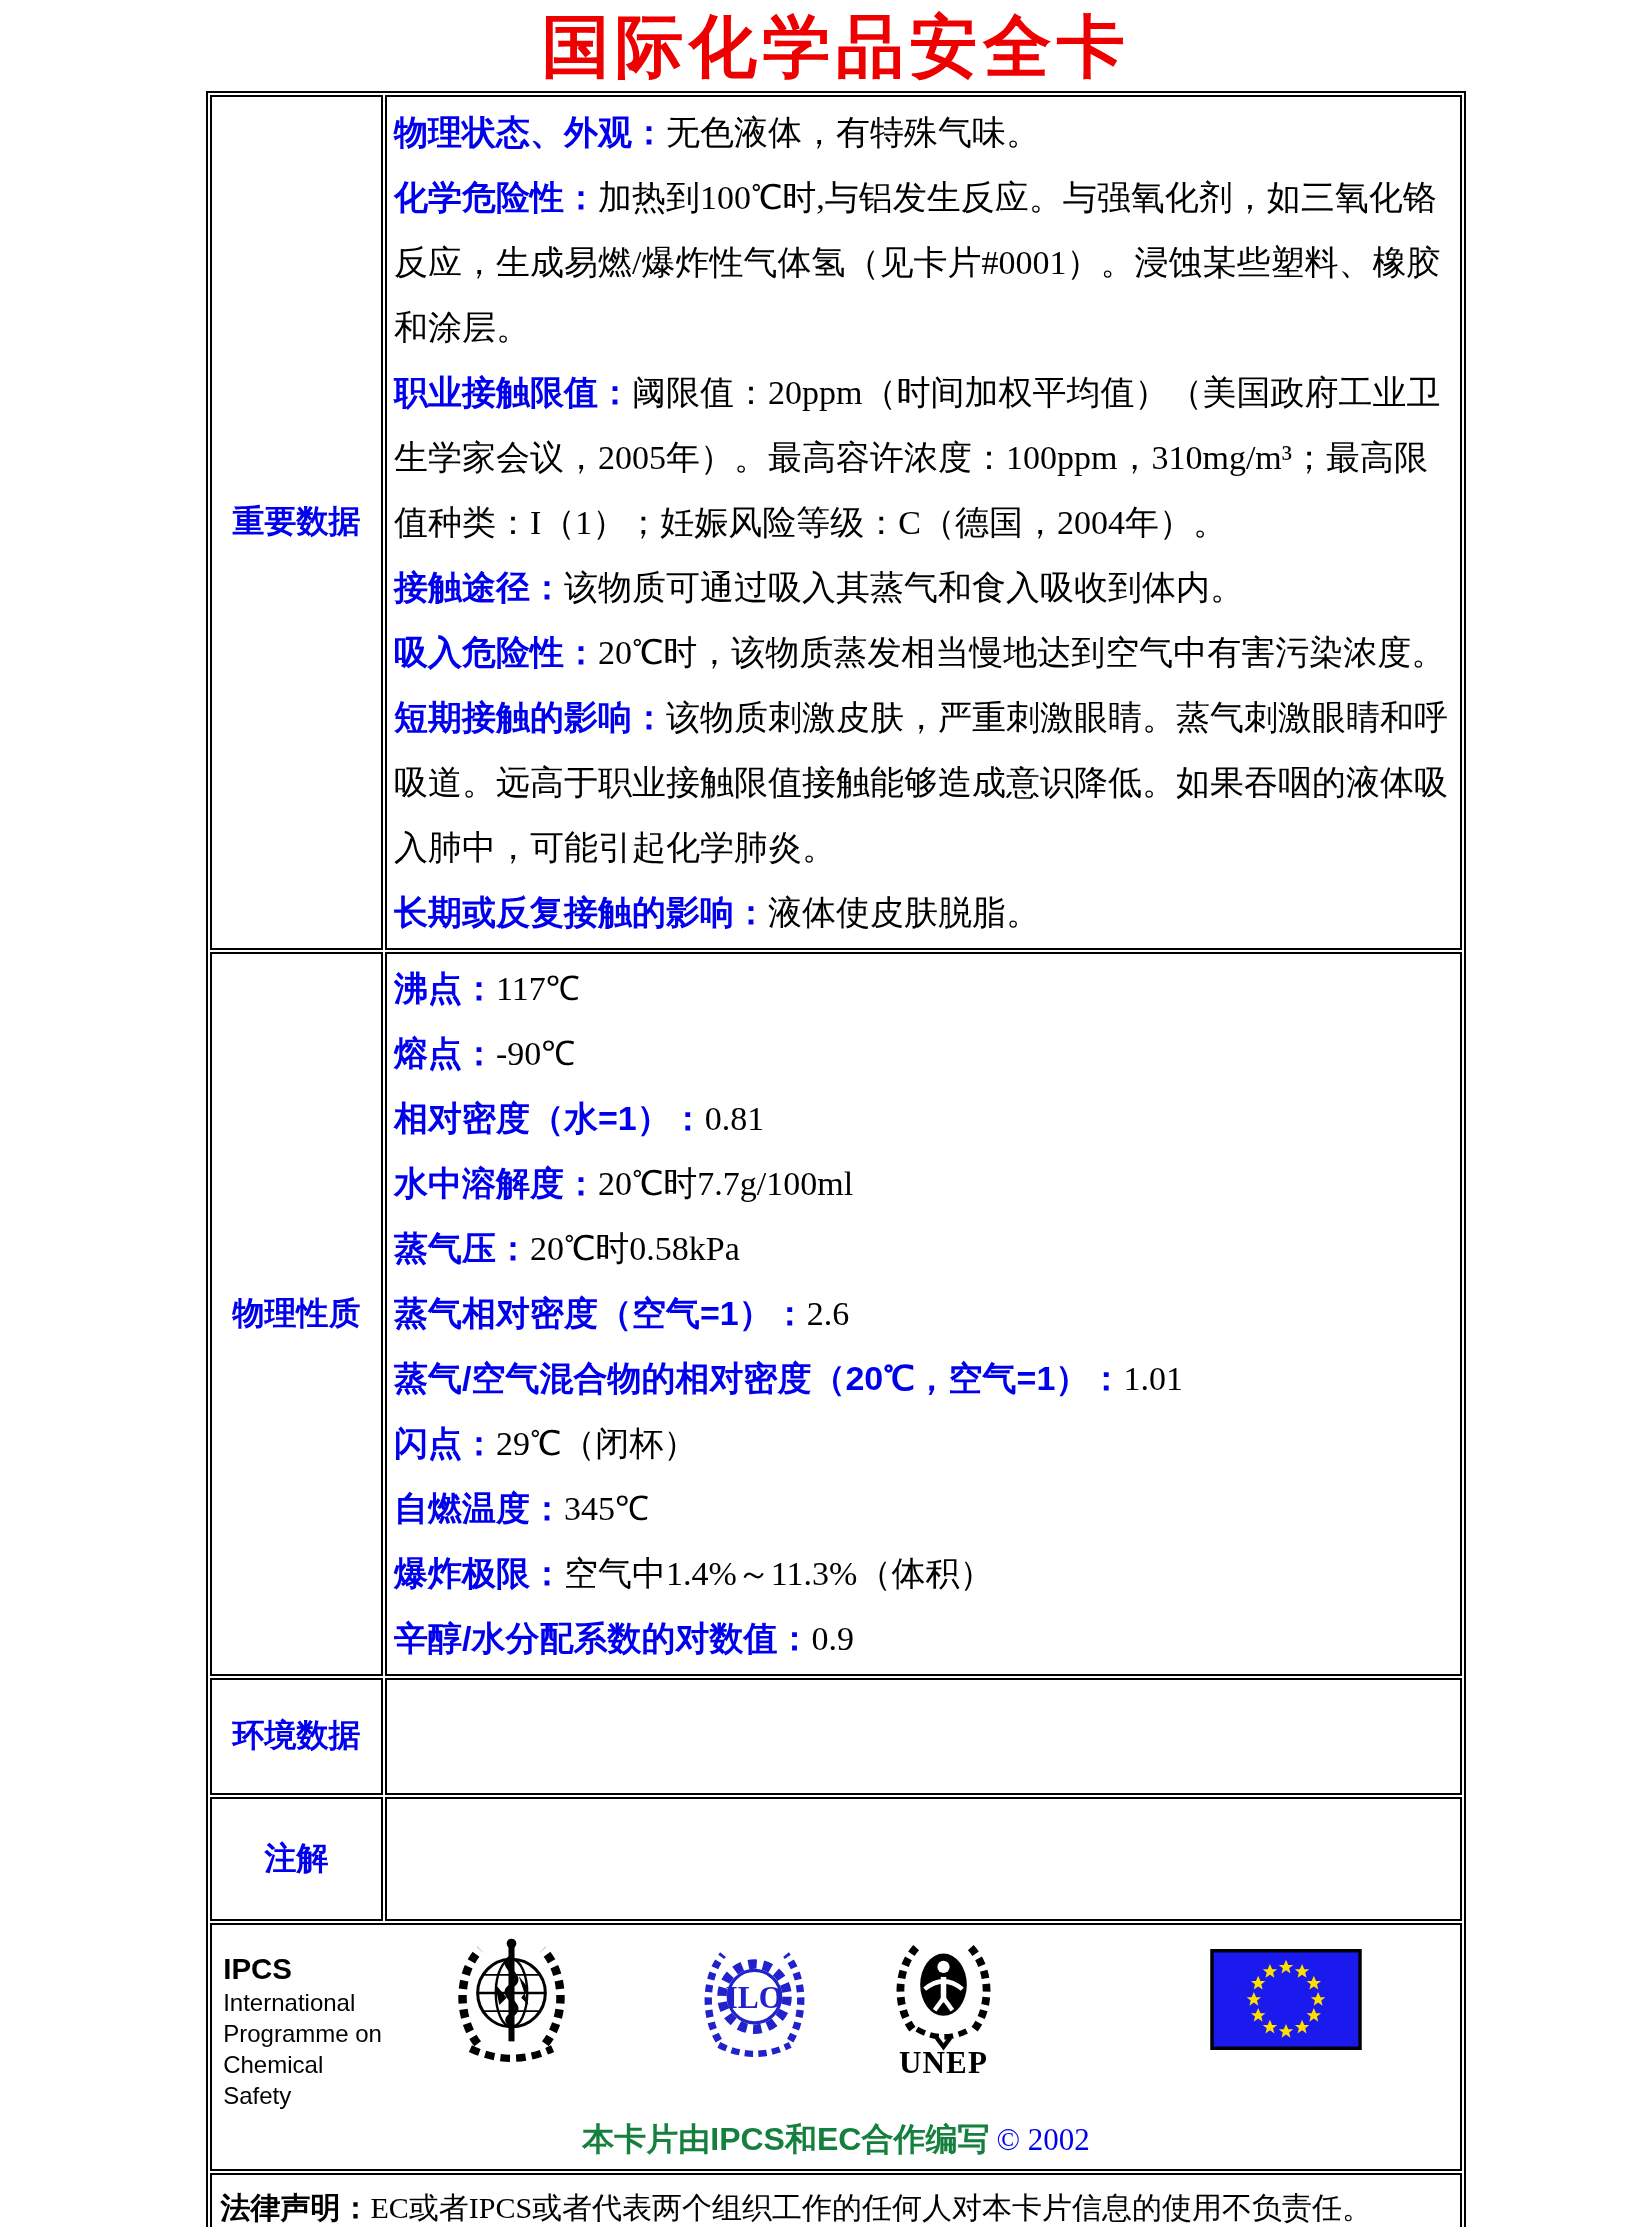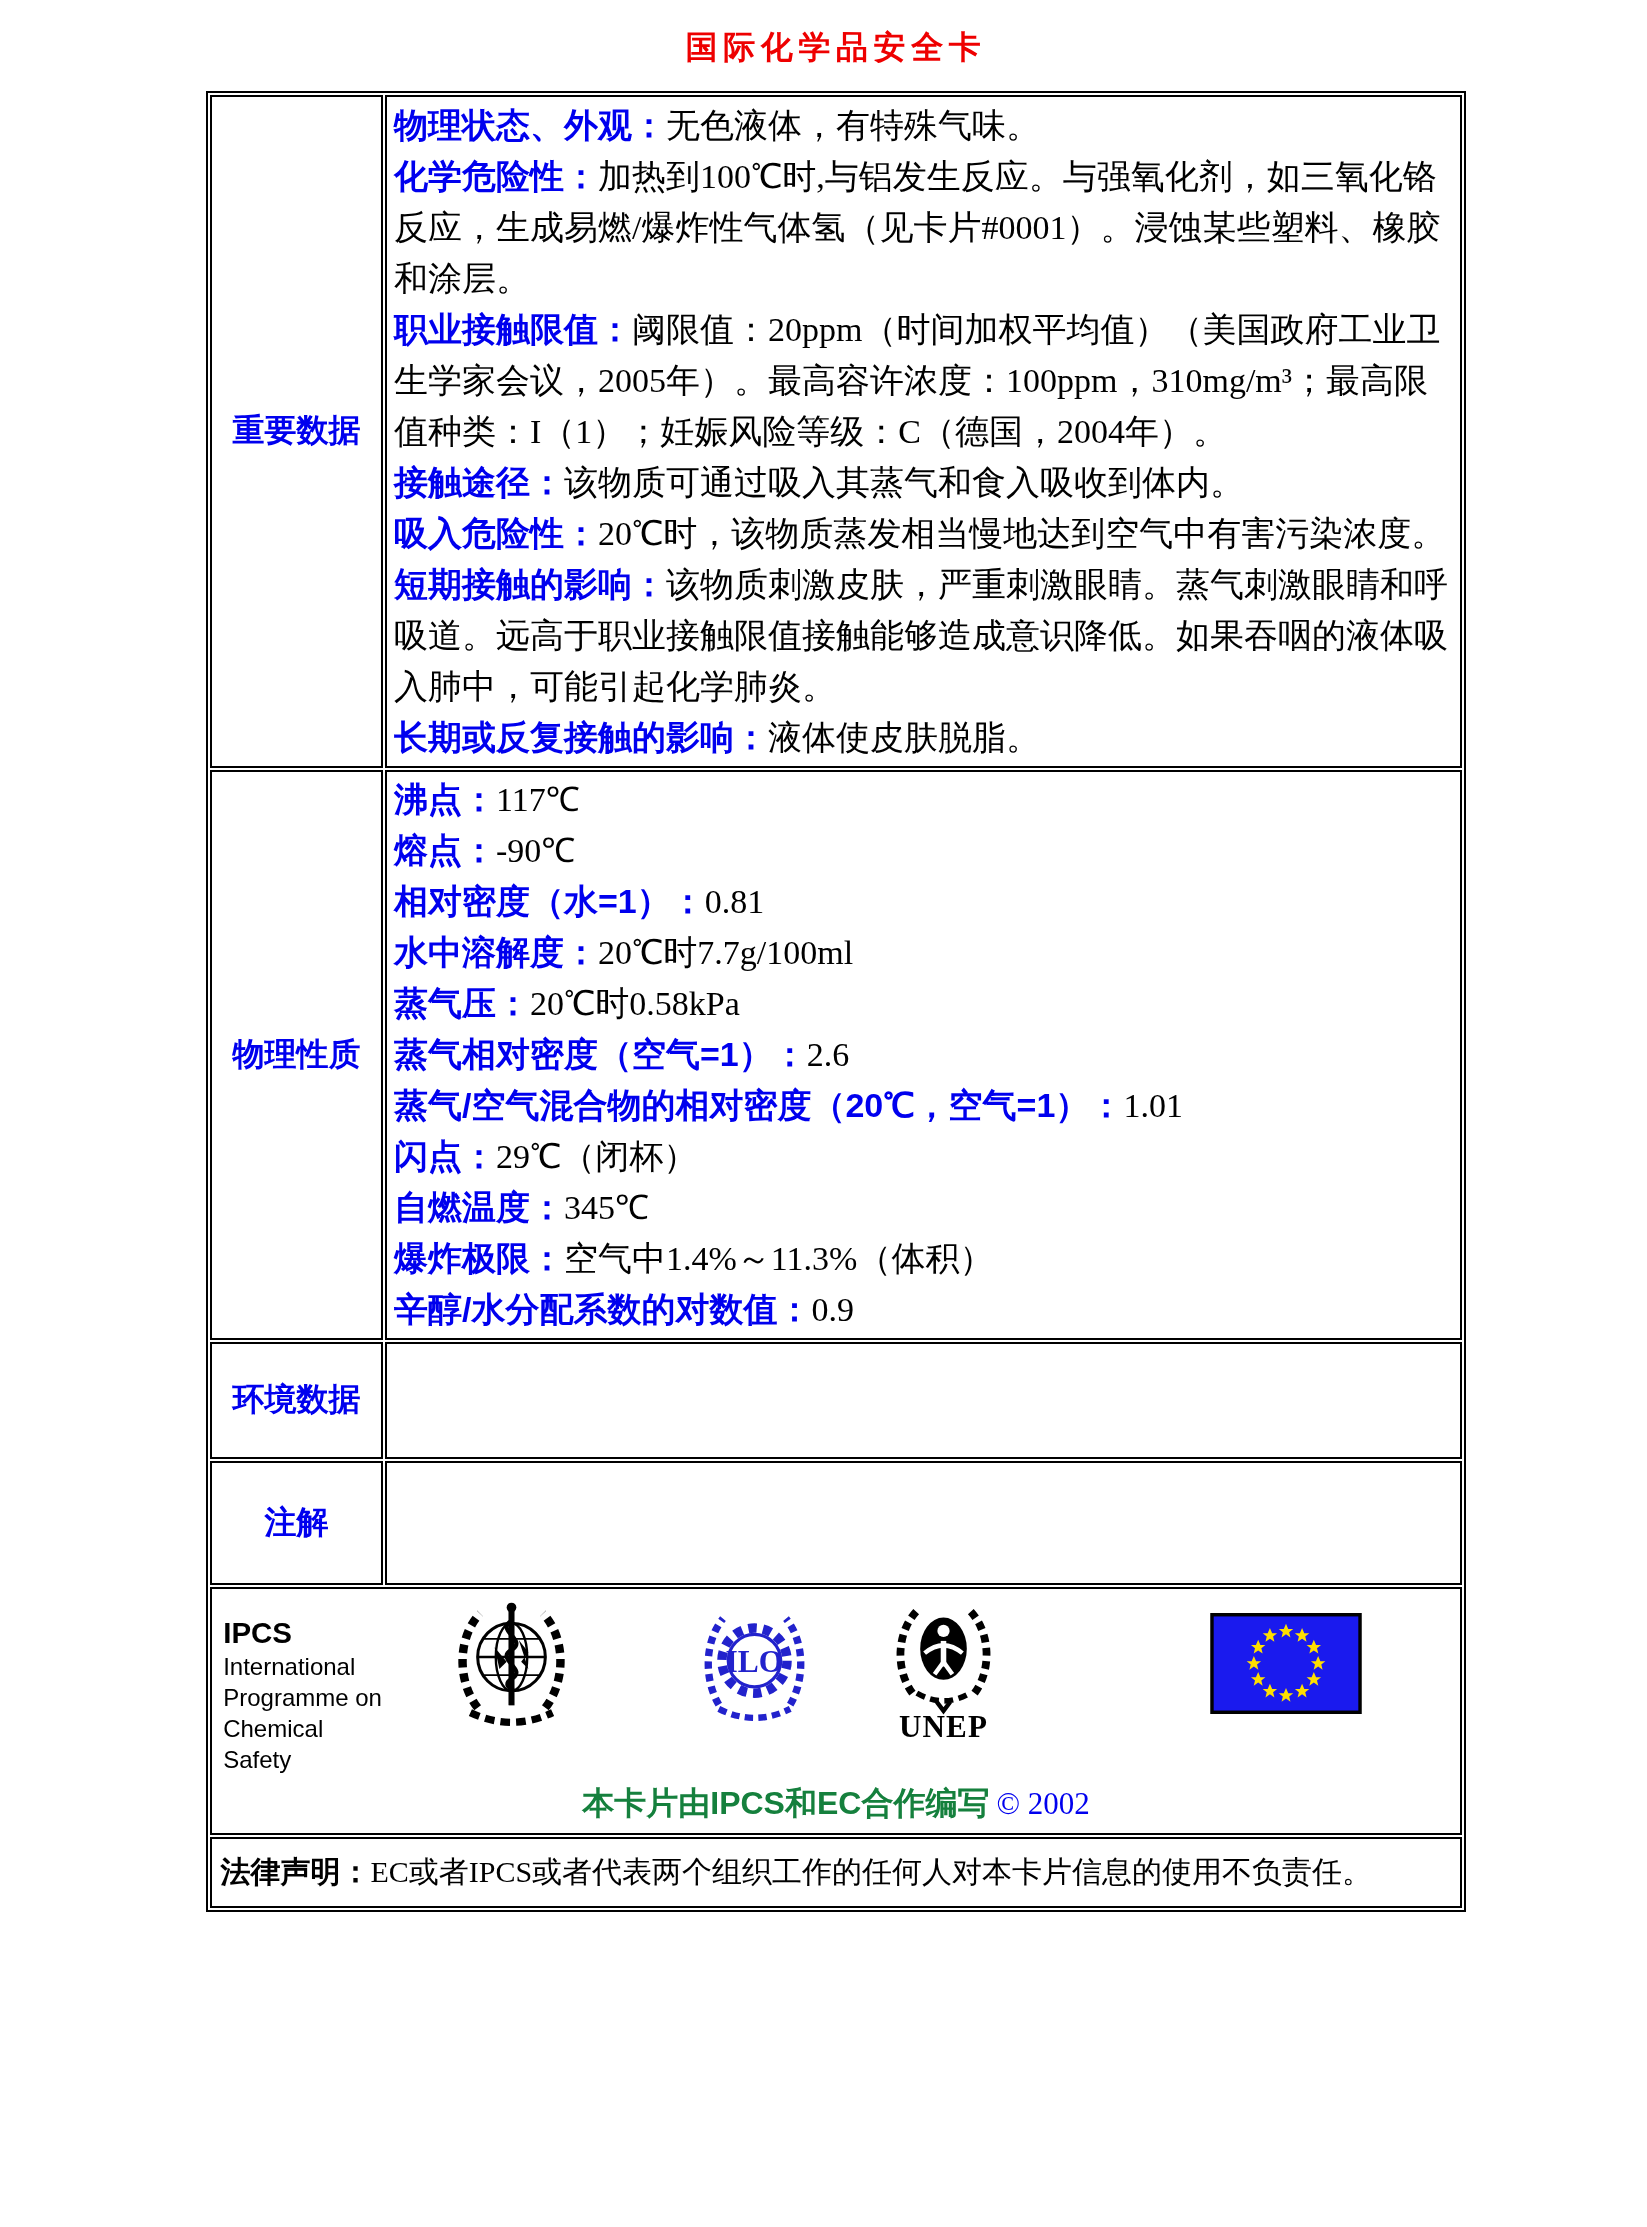--- a/index.html
+++ b/index.html
@@ -9,21 +9,21 @@
     font-family: "Liberation Serif", serif;
     color: #000;
   }
   .sheet { width: 1260px; margin: 18px 0 0 206px; }
 
   .doc-title {
     text-align: center;
     color: #ee0000;
     font-family: "Liberation Serif", serif;
     font-weight: bold;
-    font-size: 32px;
+    font-size: 68px;
     letter-spacing: 5.6px;
     line-height: 59px;
     margin: 0 0 14px 0;
   }
 
   table.card {
     width: 100%;
     border: 2.8px solid #000;
     border-collapse: separate;
     border-spacing: 2.8px;
@@ -41,21 +41,21 @@
   .hdr-name { font-size: 34px; }
 
   .side-cell {
     width: 167px; text-align: center;
     color: #0000ee; font-family: "Liberation Sans", sans-serif;
     font-weight: bold; font-size: 32px;
   }
 
   .content-cell {
     padding: 2.8px 7px;
-    font-size: 34px; line-height: 51px;
+    font-size: 34px; line-height: 65px;
     word-break: break-all;
     vertical-align: middle;
   }
   .para { margin: 0; }
   .para .label {
     color: #0000ee; font-family: "Liberation Sans", sans-serif;
     font-weight: bold;
   }
 
   .row-env .content-cell  { height: 107px; }

